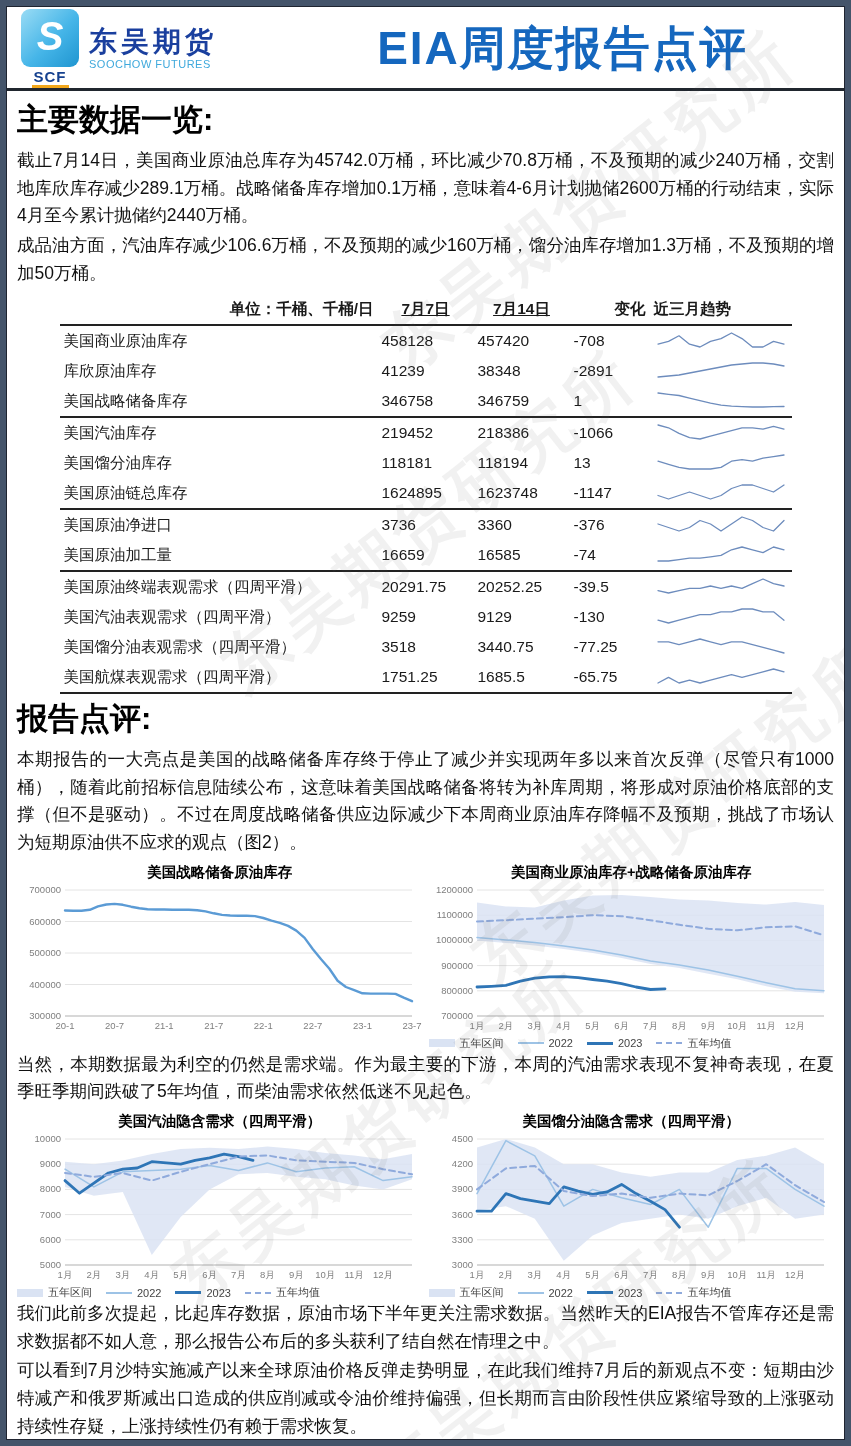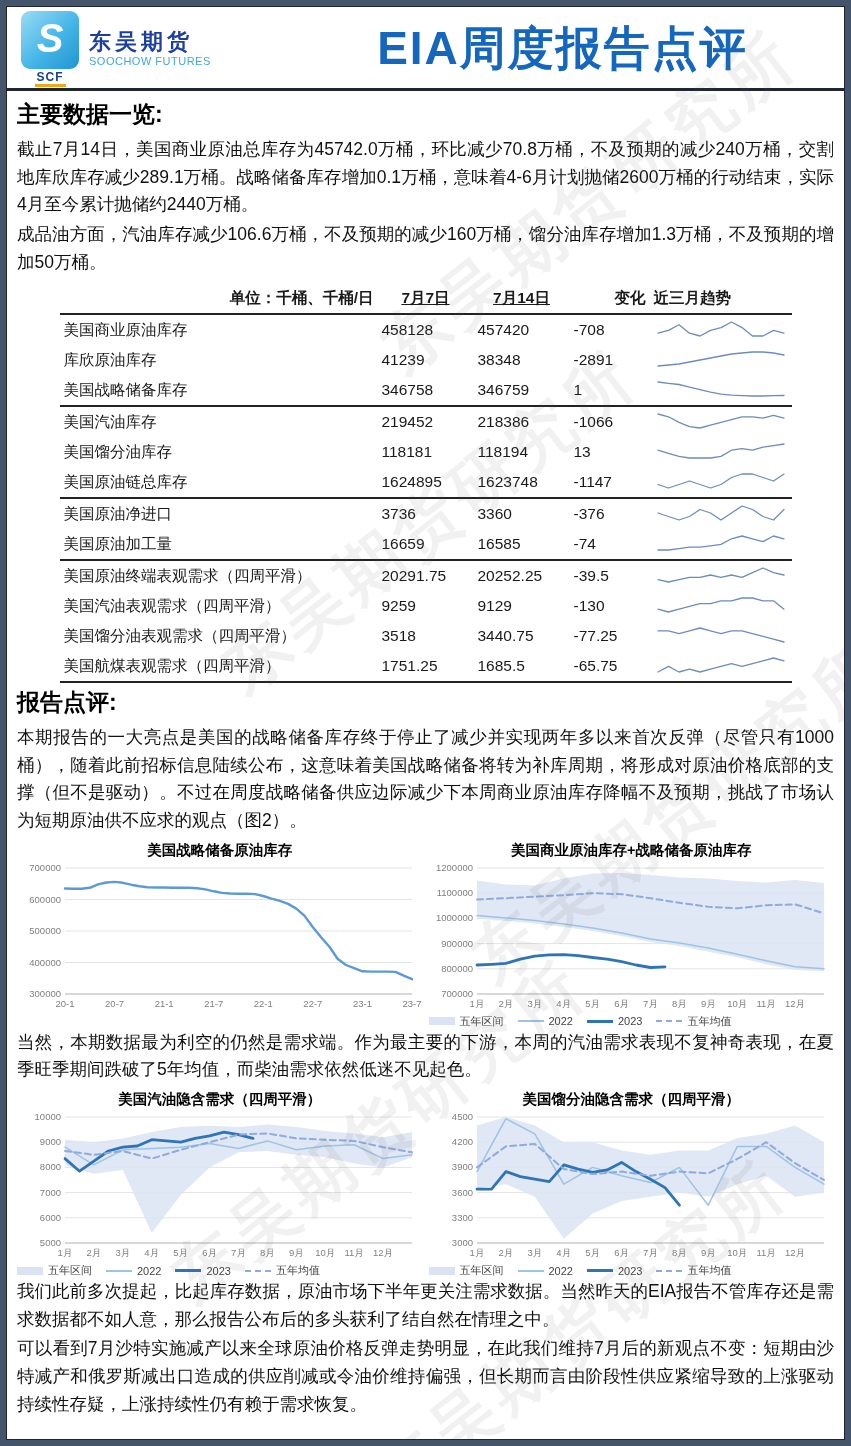--- a/index.html
+++ b/index.html
@@ -10,28 +10,28 @@
     font-family:"Liberation Sans","DejaVu Sans",sans-serif;color:#111;
   }
   .inner{width:100%;height:100%;background:#fff;border:1px solid #1f2430;position:relative;overflow:hidden;}
   
   .hdr{display:flex;align-items:center;height:84px;border-bottom:3px solid #20262e;padding:4px 10px 2px 14px;background:#fff;}
   .logo-wrap{display:flex;align-items:center;width:300px;flex:none;}
   .logo-sq{width:58px;height:58px;border-radius:9px;background:linear-gradient(135deg,#9adcf5 0%,#45b5e8 55%,#1f95d0 100%);
     display:flex;align-items:center;justify-content:center;flex:none;}
   .logo-s{color:#fff;font-size:40px;font-weight:bold;font-style:italic;line-height:1;transform:translateY(-2px);}
   .logo-left{display:flex;flex-direction:column;align-items:center;}
-  .logo-abbr{font-size:12px;font-weight:bold;color:#16418f;letter-spacing:1px;border-bottom:3px solid #f2a71b;padding:0 2px;margin-top:1px;}
+  .logo-abbr{font-size:15px;font-weight:bold;color:#16418f;letter-spacing:1px;border-bottom:3px solid #f2a71b;padding:0 2px;margin-top:1px;}
   .logo-txt{margin-left:10px;}
-  .logo-cn{font-size:22px;font-weight:900;color:#1a3f9e;letter-spacing:4px;line-height:1.05;}
+  .logo-cn{font-size:28px;font-weight:900;color:#1a3f9e;letter-spacing:4px;line-height:1.05;}
   .logo-en{font-size:11px;color:#3fa9dc;letter-spacing:.5px;margin-top:2px;}
   .hdr-title{flex:1;text-align:center;font-size:46px;font-weight:900;color:#1567be;letter-spacing:2px;padding-right:30px;}
   
   .content{padding:4px 10px 0 10px;position:relative;}
-  h2.sec{font-size:23px;font-weight:900;margin:4px 0 6px 0;color:#000;}
+  h2.sec{font-size:31px;font-weight:900;margin:4px 0 6px 0;color:#000;}
   p.body{font-size:17.5px;line-height:1.58;margin:0 0 2px 0;text-align:justify;}
   
   table.data{border-collapse:collapse;margin:10px auto 4px auto;font-size:15.5px;color:#1a1a1a;}
   table.data th{font-weight:bold;border-bottom:2px solid #222;padding:2px 4px 4px 4px;white-space:nowrap;}
   table.data td{padding:1.5px 4px;white-space:nowrap;}
   th.c-label{text-align:right;width:318px;padding-right:26px;}
   th.c-num{text-align:center;width:96px;text-decoration:underline;}
   th.c-chg{text-align:right;width:80px;}
   th.c-trend{text-align:left;width:140px;}
   td.lbl{text-align:left;}

